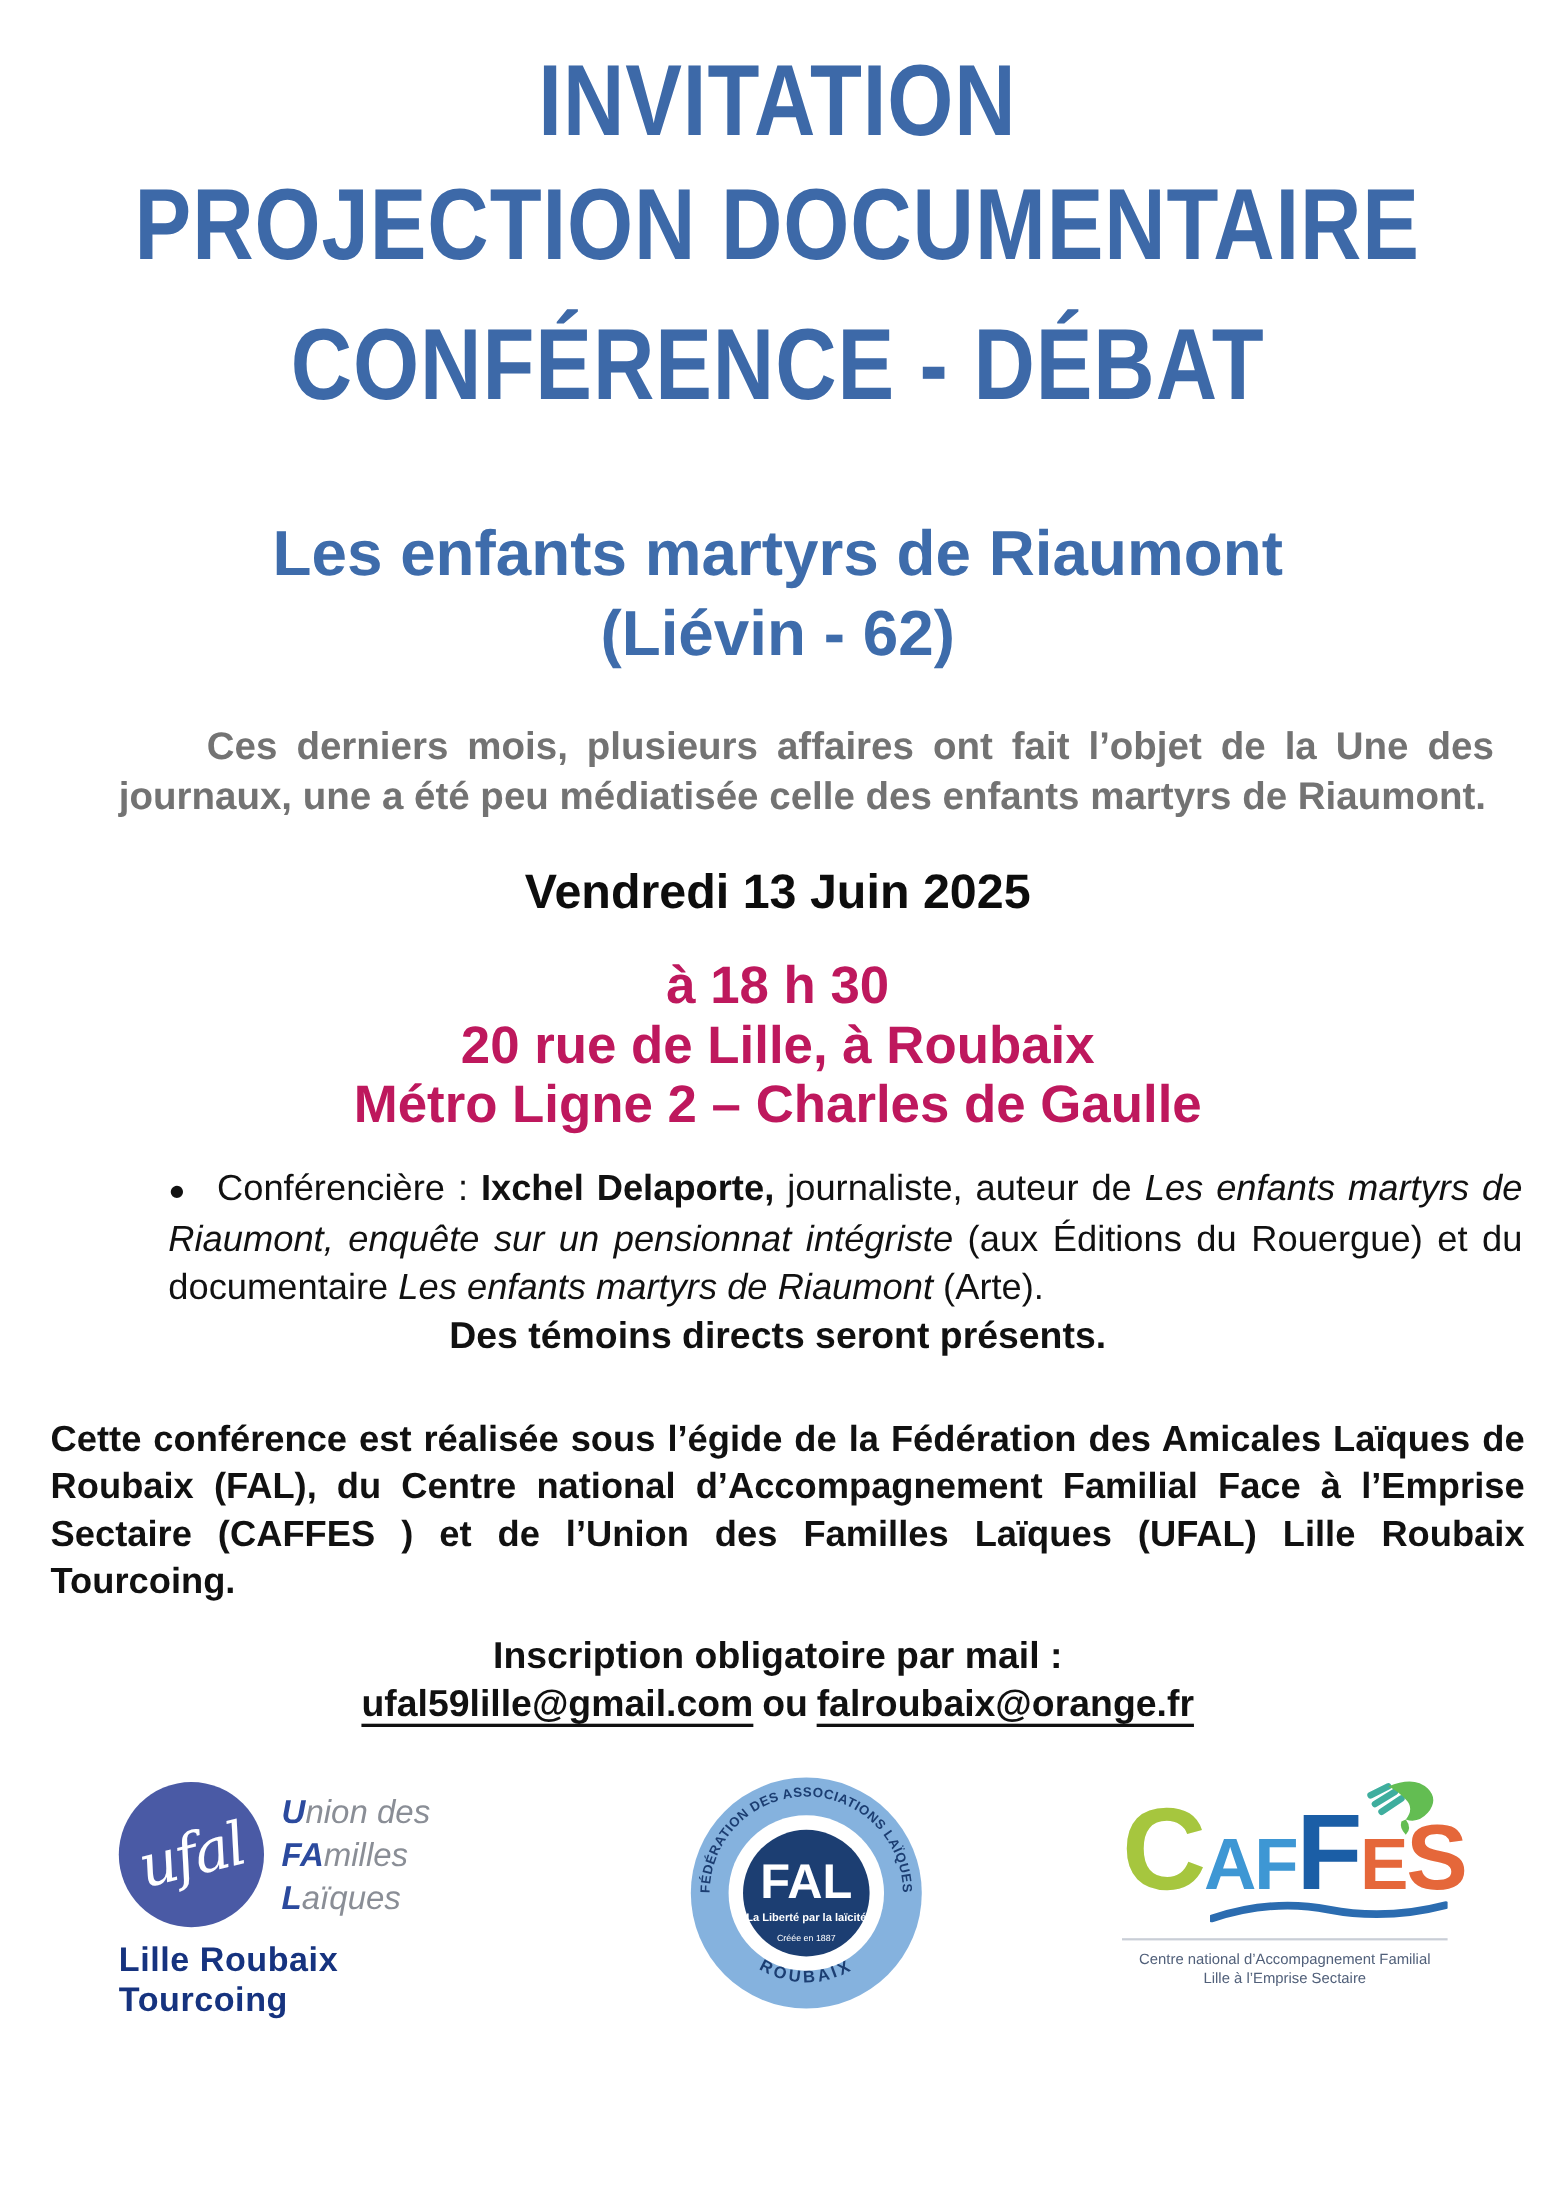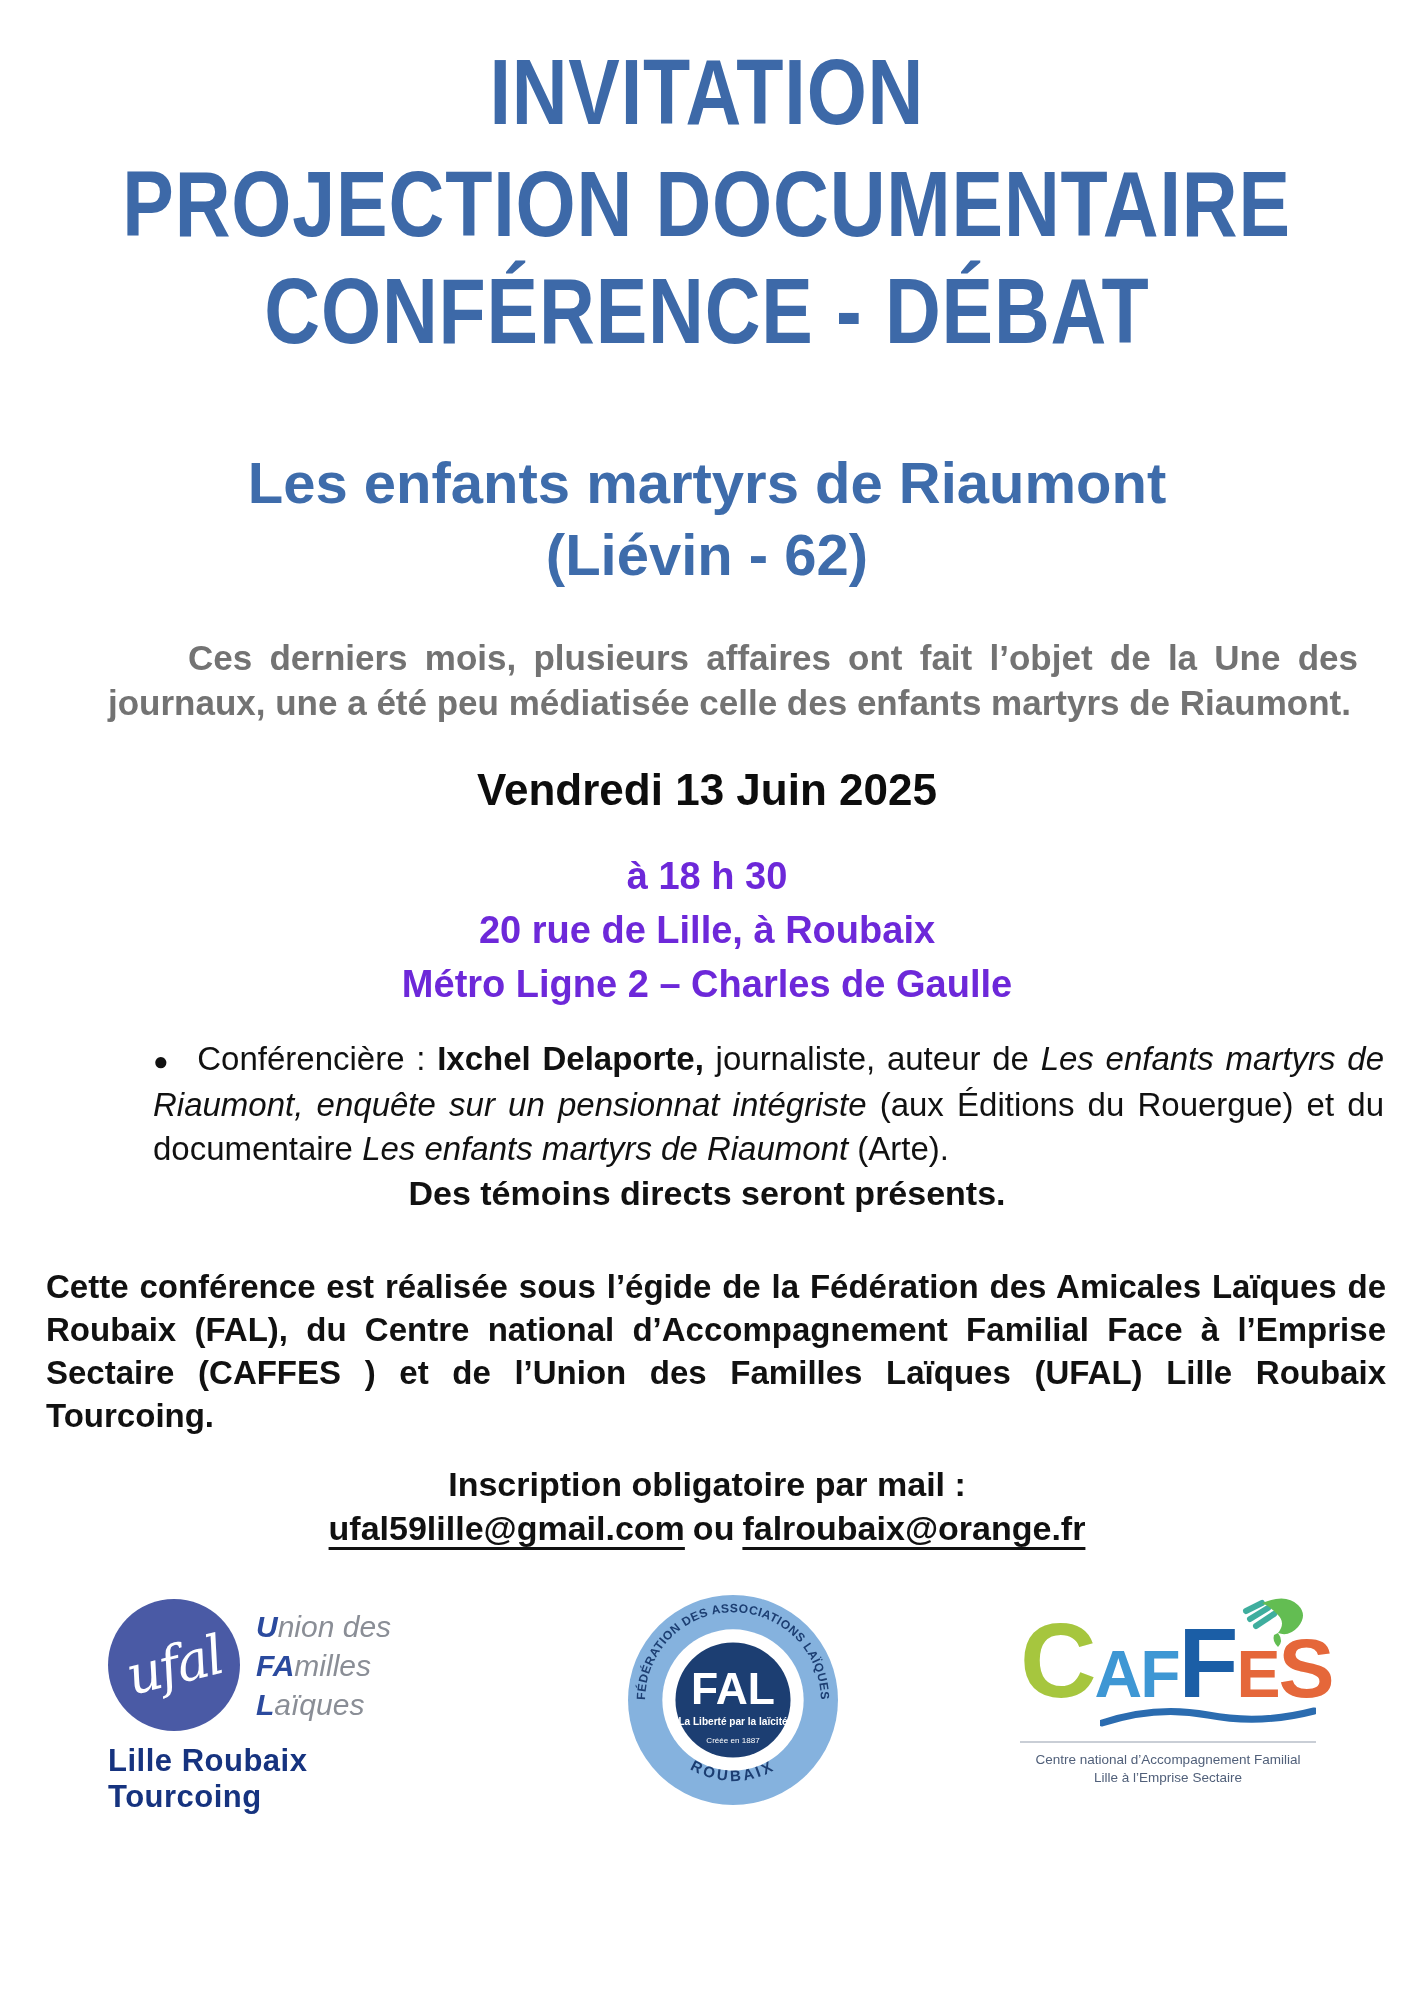--- a/index.html
+++ b/index.html
@@ -9,37 +9,37 @@
     position:relative;
   }
   
   .headline{text-align:center;color:#3d69a8;font-weight:bold;}
   .headline .condensed{
     display:inline-block;transform:scaleX(0.84);transform-origin:50% 50%;
     white-space:nowrap;font-size:92px;line-height:100px;letter-spacing:1px;
   }
   #headline-1{padding-top:42px;}
   #headline-2{margin-top:12px;}
-  #headline-3{margin-top:7px;}
+  #headline-3{margin-top:28px;}
 
   
   .subject{margin-top:86px;text-align:center;color:#3e6cab;font-weight:bold;
     font-size:58px;line-height:72px;}
 
   
   .intro{
     margin:44px 56px 0 108px;text-indent:80px;
     color:#737373;font-weight:bold;font-size:35px;line-height:45px;
     text-align:justify;
   }
 
   
   .date-line{margin-top:40px;text-align:center;font-weight:bold;font-size:44px;line-height:50px;color:#0d0d0d;}
-  .info-block{margin-top:34px;text-align:center;color:#6d28d9;font-weight:bold;
-    font-size:38px;line-height:54px;}
+  .info-block{margin-top:34px;text-align:center;color:#be185d;font-weight:bold;
+    font-size:48px;line-height:54px;}
 
   
   .speaker{margin:26px 30px 0 153px;font-size:33px;line-height:44px;text-align:justify;color:#111;}
   .speaker .bullet{font-size:26px;margin-right:26px;vertical-align:middle;}
   .speaker .b{font-weight:bold;}
   .speaker .i{font-style:italic;}
   .witnesses{text-align:center;font-weight:bold;font-size:34px;line-height:44px;color:#111;}
 
   
   .organizers{margin:50px 28px 0 46px;font-weight:bold;font-size:33px;line-height:43px;

